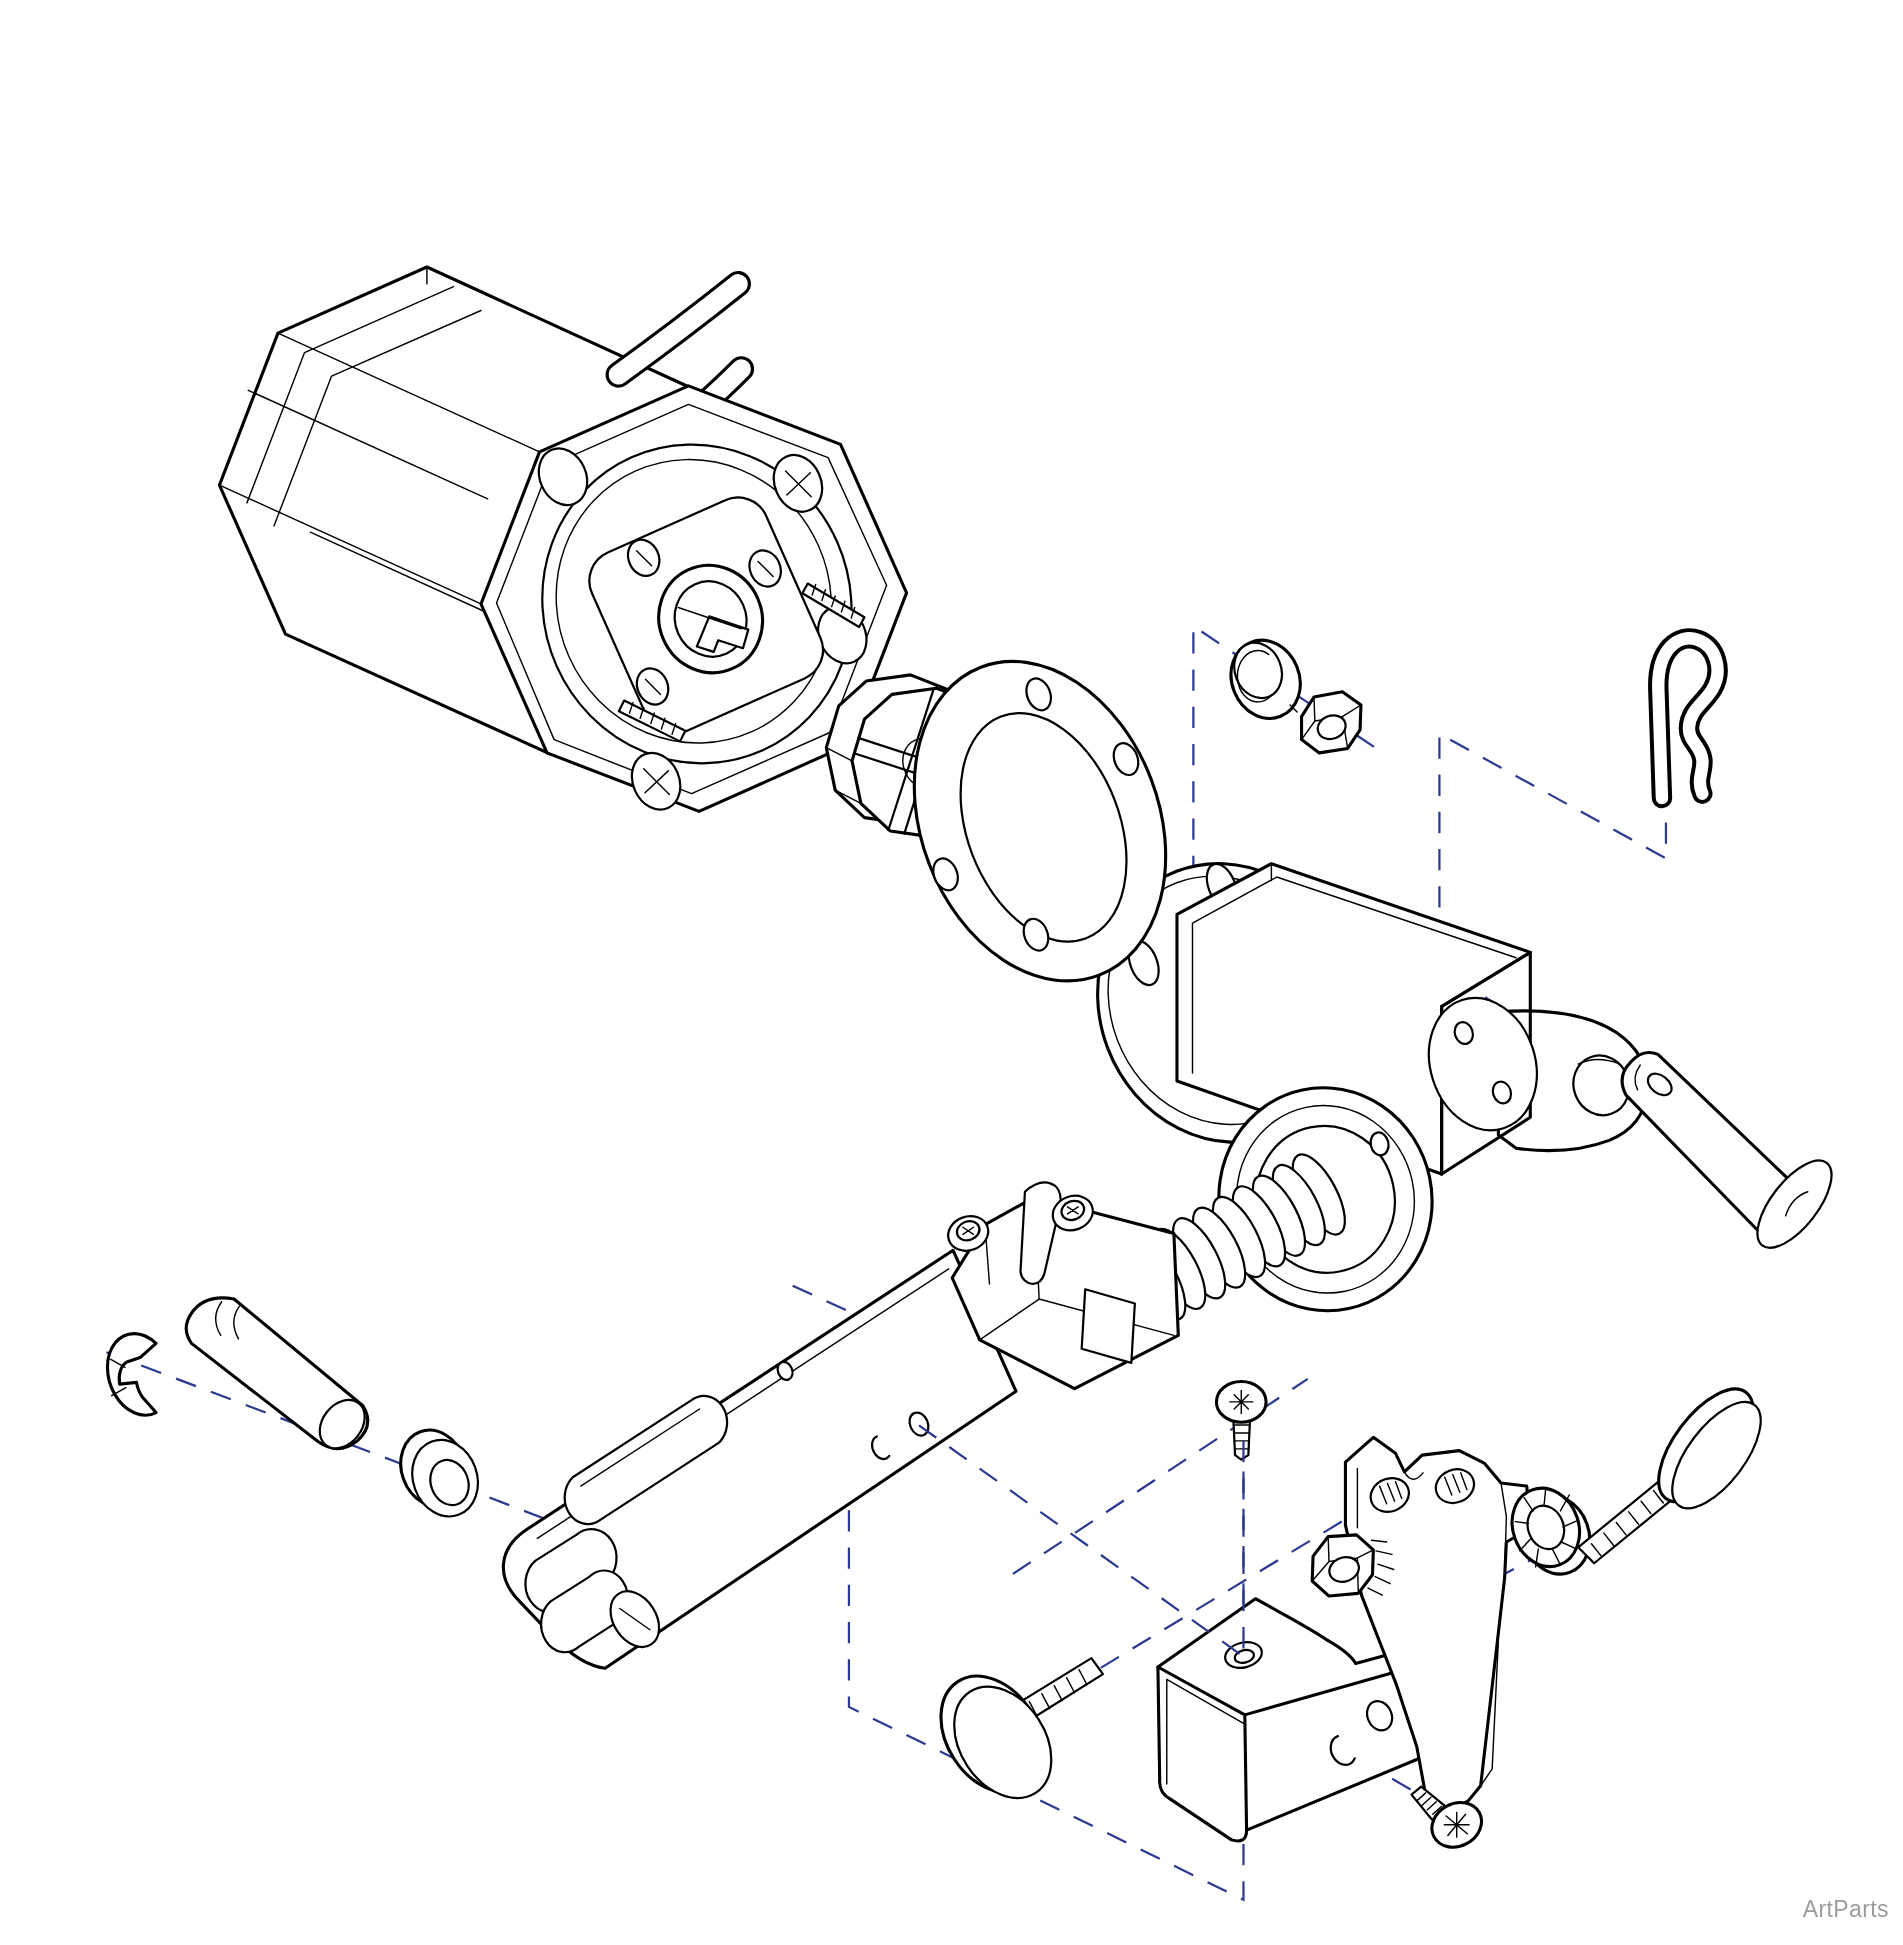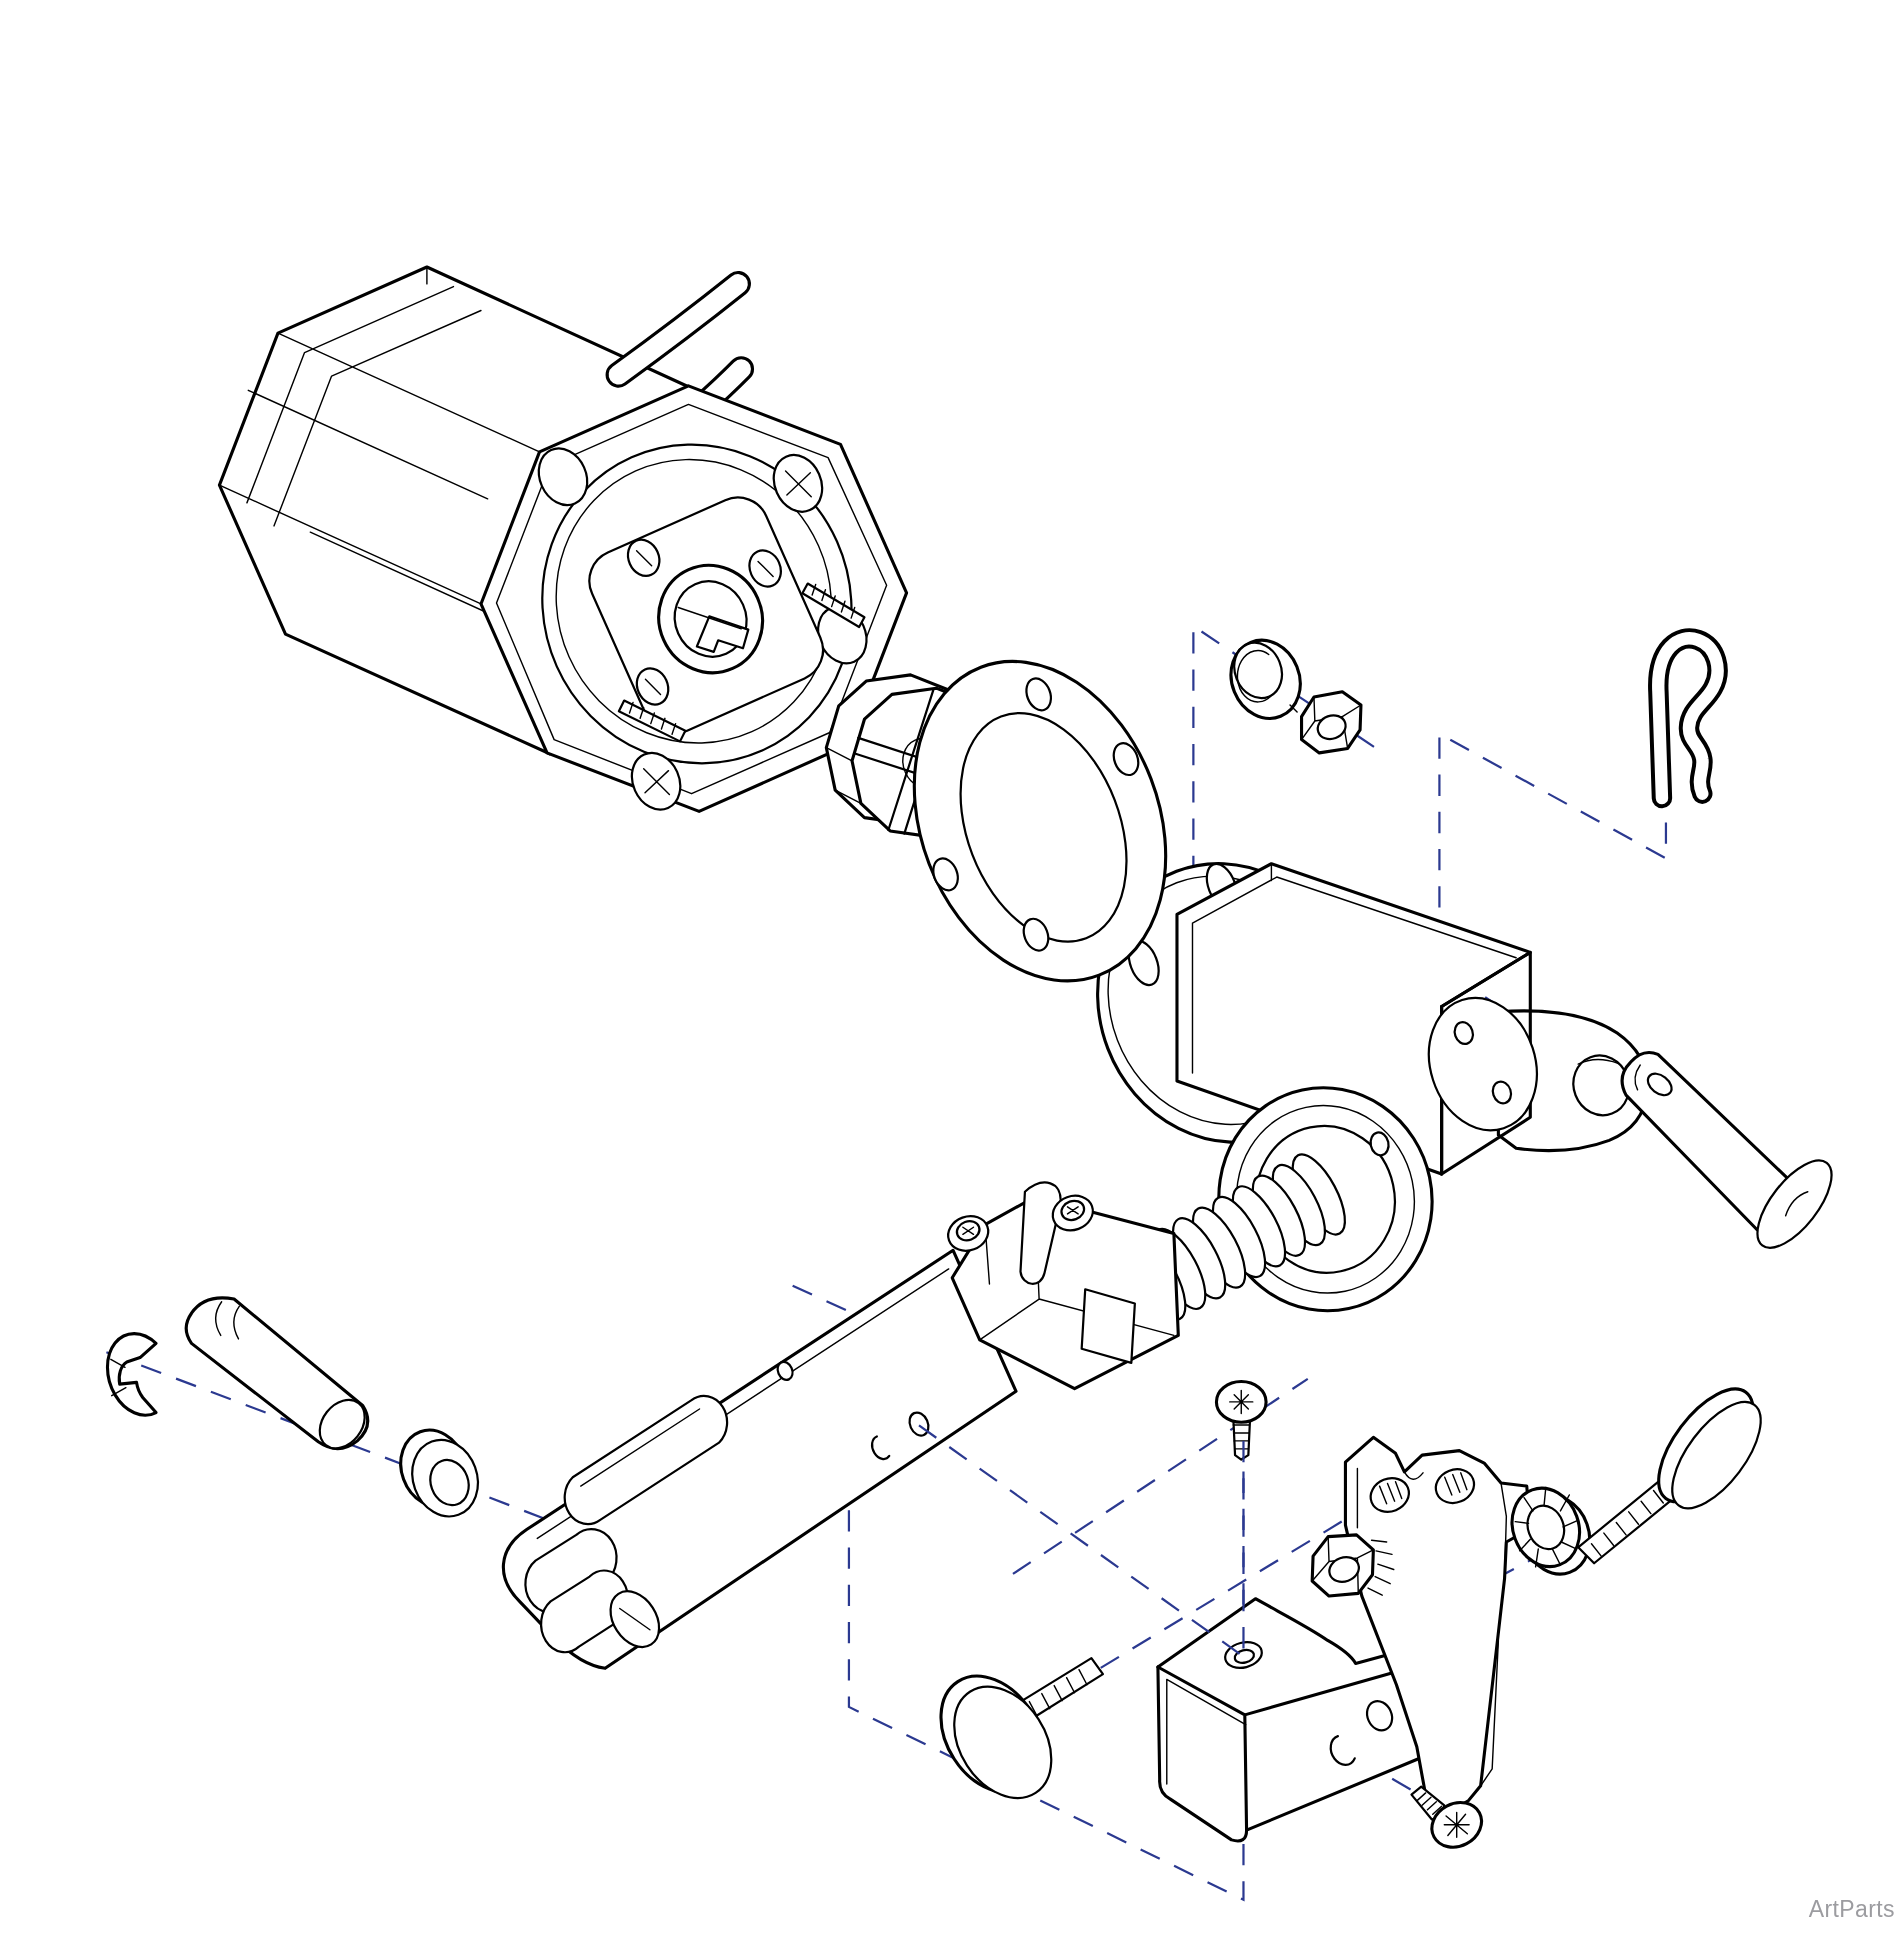--- a/index.html
+++ b/index.html
@@ -6,21 +6,21 @@
   .stage{position:relative;width:1904px;height:1946px;background:#fff;overflow:hidden;
          font-family:"Liberation Sans", sans-serif;}
   svg{display:block;}
   .o  {fill:#fff;stroke:#000;stroke-width:7;stroke-linejoin:round;stroke-linecap:round;}
   .o5 {fill:#fff;stroke:#000;stroke-width:5;stroke-linejoin:round;stroke-linecap:round;}
   .i  {fill:none;stroke:#000;stroke-width:3.2;stroke-linejoin:round;stroke-linecap:round;}
   .n  {fill:none;stroke:#000;stroke-width:7;stroke-linejoin:round;stroke-linecap:round;}
   .dash{fill:none;stroke:#2b3990;stroke-width:5;stroke-dasharray:48 36;}
   .wire{fill:none;stroke:#000;stroke-width:58;stroke-linecap:round;}
   .wirein{fill:none;stroke:#fff;stroke-width:44;stroke-linecap:round;}
-  .wm{position:absolute;right:9px;bottom:23px;font-size:23px;color:#9c9ca0;
+  .wm{position:absolute;right:15px;bottom:23px;font-size:23px;color:#9c9ca0;
       letter-spacing:0.4px;}
 </style>
 </head>
 <body>
 
 <div class="stage">
 <svg width="1904" height="1946" viewBox="0 0 4295 4389">
 
   <g>
     <path class="dash" d="M1685 1508 L2952 2415"></path>

